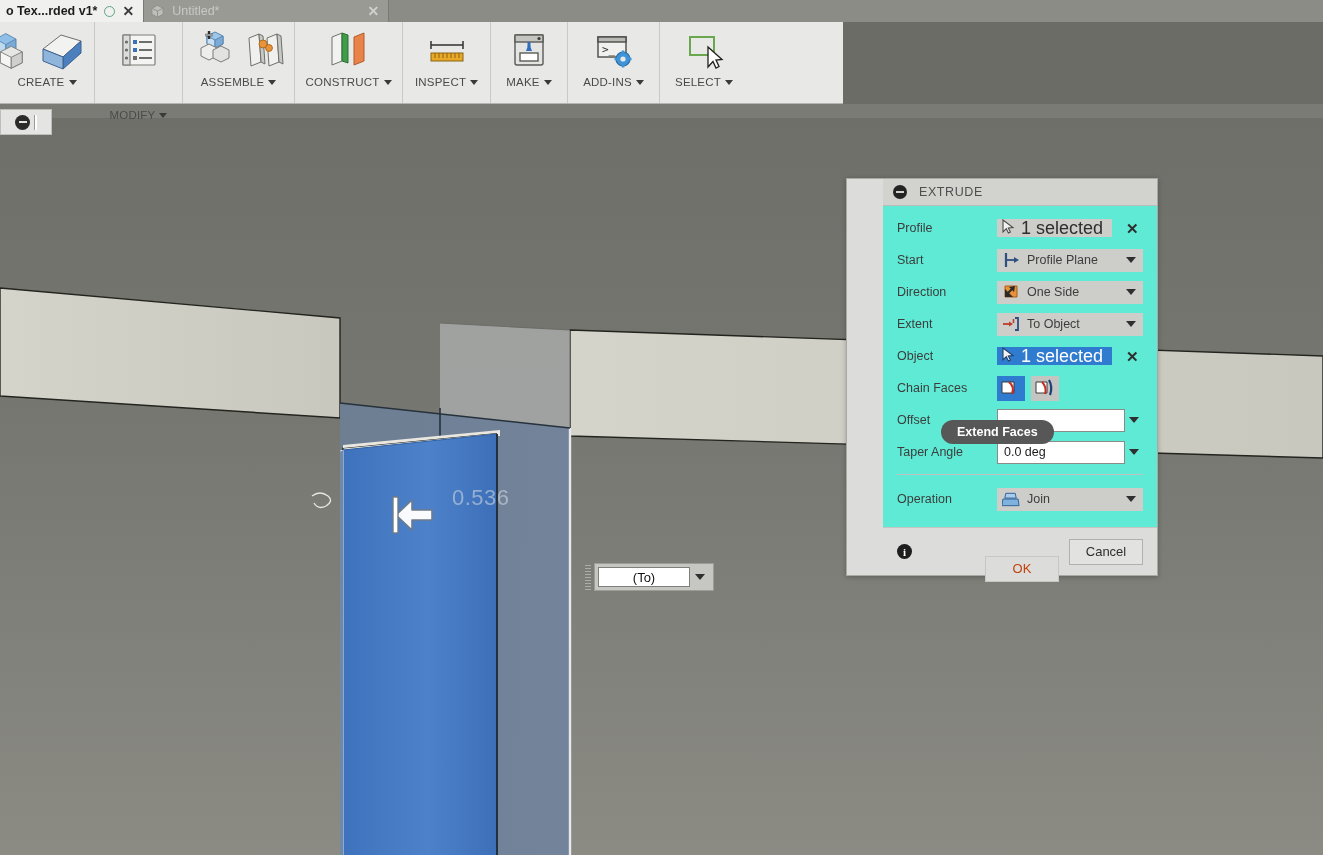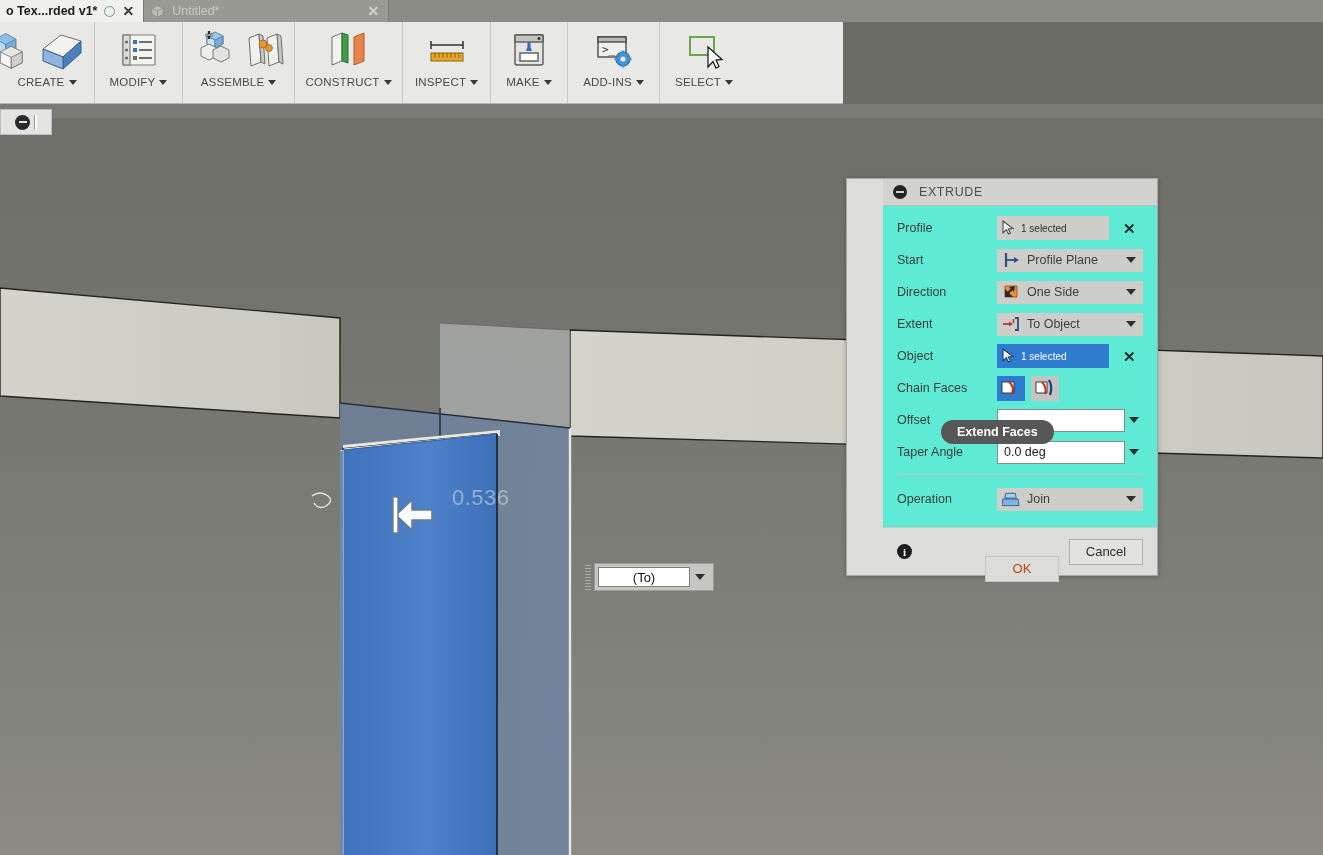--- a/index.html
+++ b/index.html
@@ -154,23 +154,23 @@
   #ex-title { font-size:12.5px; color:#4e4e4e; letter-spacing:.6px; }
 
   #ex-body { padding:6px 0 4px 0; background:#5eead4; }
   .row {
     display:flex; align-items:center; height:32px; padding:0 14px 0 14px;
   }
   .rlabel { width:100px; flex:0 0 100px; font-size:12.5px; color:#3d3d3d; }
   .rctrl { flex:1 1 auto; display:flex; align-items:center; }
 
   .sel-chip {
-    height:24px; min-width:112px; background:#cdcdca;
+    height:18px; min-width:112px; background:#cdcdca;
     display:flex; align-items:center; gap:6px; padding:0 9px 0 5px;
-    font-size:10px; color:#2e2e2e; cursor:pointer;
+    font-size:18px; color:#2e2e2e; cursor:pointer;
   }
   .sel-chip.active { background:#2f7bd0; color:#fff; }
   .clear-x {
     margin-left:14px; font-size:15px; font-weight:bold; color:#2e2e2e;
     cursor:pointer; line-height:1;
   }
 
   .combo {
     height:23px; flex:1 1 auto; background:#cdcdca;
     display:flex; align-items:center; padding:0 4px 0 5px;
@@ -268,21 +268,21 @@
           <polygon points="4,20 24,28 24,40 4,32" fill="#8fb5dc" stroke="#3c638f" stroke-width="1"></polygon>
         </svg>
       </div>
     </div>
     <div class="rb-label">
       <span>CREATE</span>
       <i class="caret"></i>
     </div>
   </div>
 
-  <div class="rb-group" style="width:88px;">
+  <div class="rb-group" style="width:88px;gap:33px;">
     <div class="rb-icons">
       <div class="rb-btn">
         <svg width="44" height="42" viewBox="0 0 44 42">
           <rect x="6" y="6" width="32" height="30" rx="1" fill="#f4f4f2" stroke="#7d7d79" stroke-width="1.2"></rect>
           <rect x="6" y="6" width="7" height="30" fill="#dcdcda" stroke="#7d7d79" stroke-width="1.2"></rect>
           <circle cx="9.5" cy="13" r="1.6" fill="#6d6d69"></circle>
           <circle cx="9.5" cy="21" r="1.6" fill="#6d6d69"></circle>
           <circle cx="9.5" cy="29" r="1.6" fill="#6d6d69"></circle>
           <rect x="16" y="11" width="4" height="4" fill="#3a72b8"></rect>
           <rect x="22" y="12" width="13" height="2" fill="#6d6d69"></rect>

